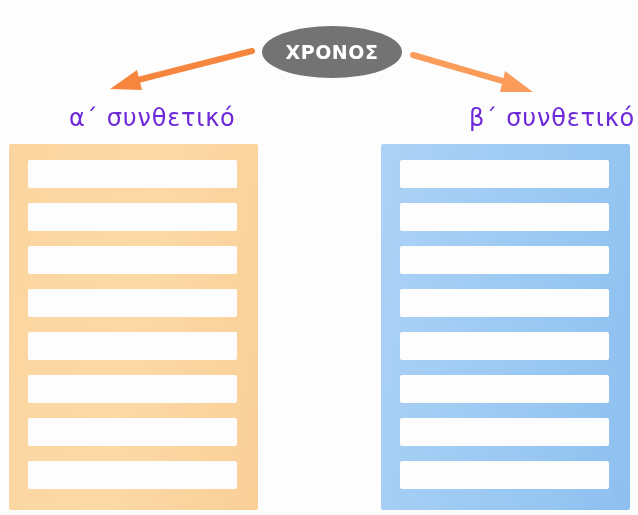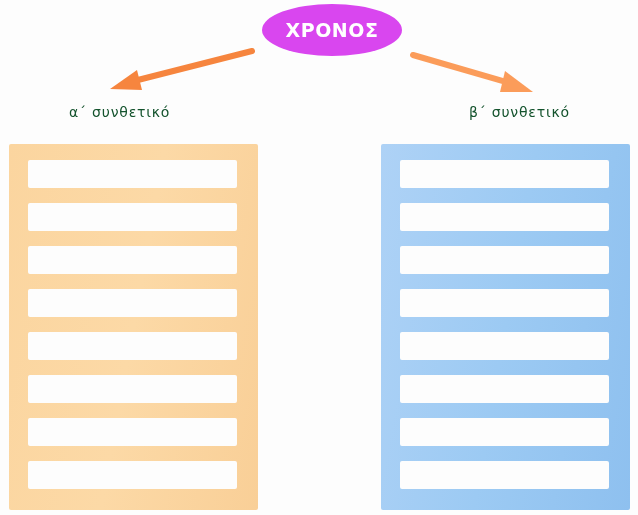--- a/index.html
+++ b/index.html
@@ -2,29 +2,29 @@
 <html><head>
 <meta charset="utf-8">
 <style>
   html, body { margin: 0; padding: 0; }
   body {
     width: 638px; height: 515px; position: relative; overflow: hidden;
     background: #fdfdfd;
     font-family: "DejaVu Sans", "Liberation Sans", sans-serif;
   }
   .ellipse {
-    position: absolute; left: 262px; top: 4px; width: 140px; height: 52px;
+    position: absolute; left: 262px; top: 26px; width: 140px; height: 52px;
     border-radius: 50%;
-    background: #d946ef;
+    background: #737373;
     display: flex; align-items: center; justify-content: center;
     color: #ffffff; font-weight: bold; font-size: 19px; letter-spacing: 0.5px;
   }
   svg.arrows { position: absolute; left: 0; top: 0; width: 638px; height: 515px; }
   .label {
-    position: absolute; top: 104px; font-size: 14px; color: #14532d;
+    position: absolute; top: 104px; font-size: 24px; color: #6d28d9;
     letter-spacing: 0.8px; white-space: nowrap;
   }
   .label.left { left: 69px; }
   .label.right { left: 445px; margin-left: 24px; }
   .panel {
     position: absolute; top: 144px; height: 366px; width: 249px;
     border-radius: 2px;
   }
   .panel.orange { left: 9px; background: linear-gradient(100deg, #fbd59f 0%, #fcd9a6 50%, #f9cf97 100%); }
   .panel.blue { left: 381px; background: linear-gradient(100deg, #aed2f6 0%, #9ccaf3 50%, #8ec0ef 100%); }

